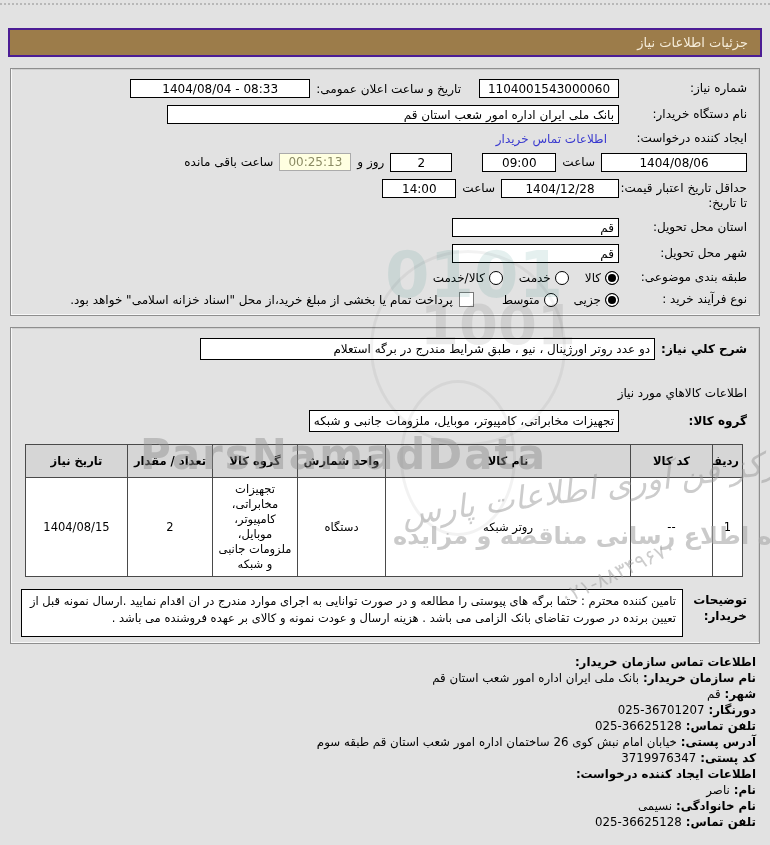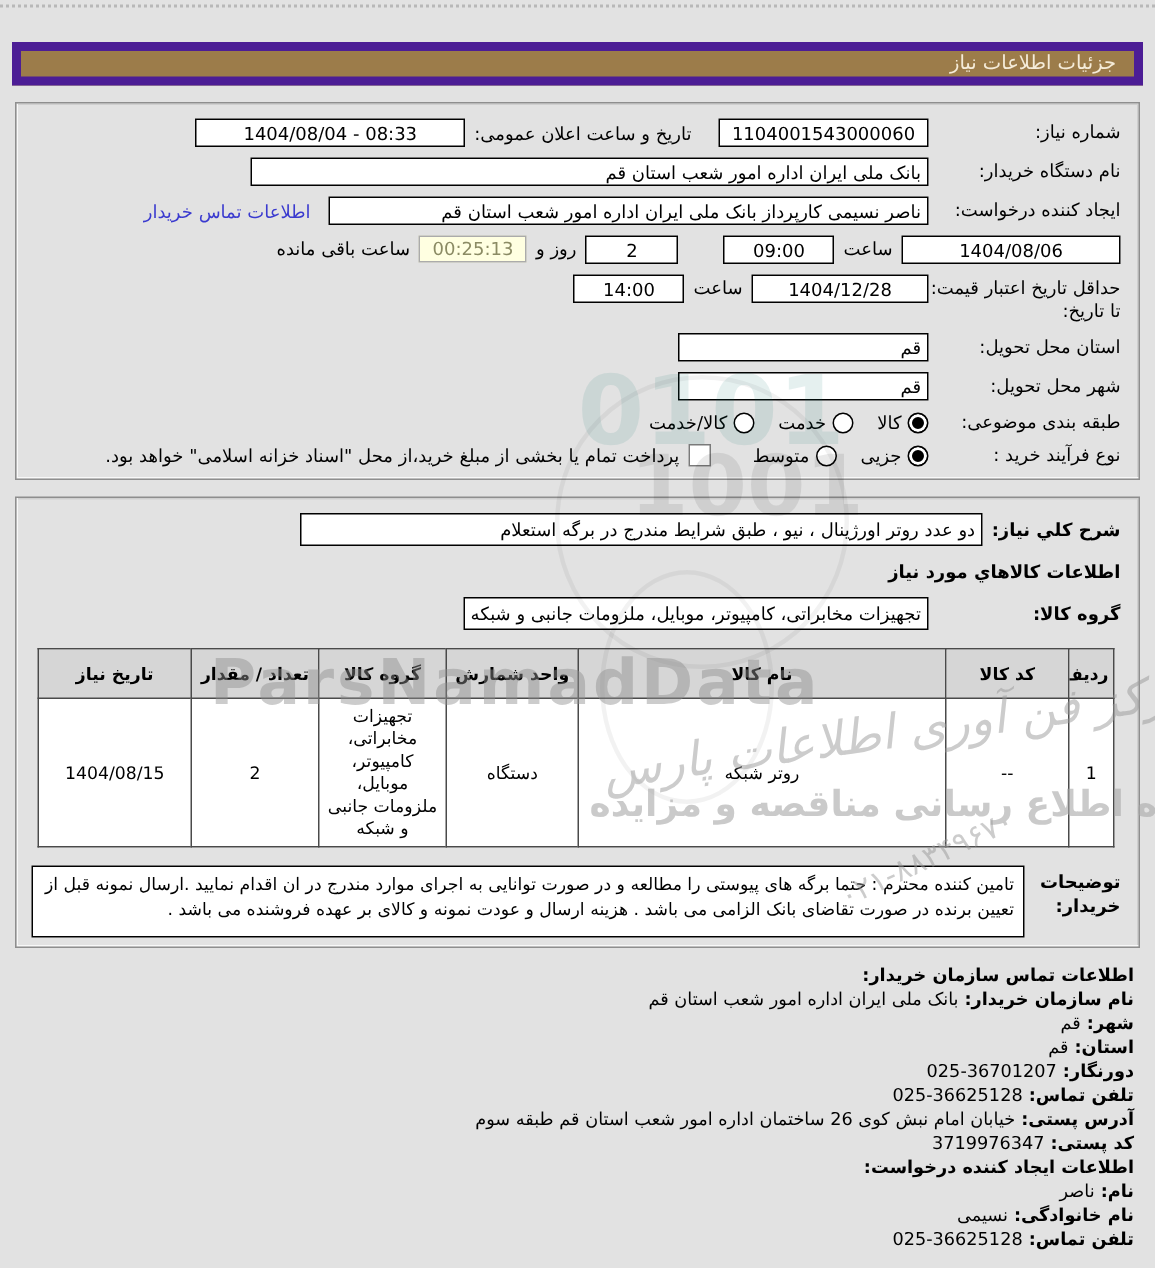--- a/index.html
+++ b/index.html
@@ -6,21 +6,21 @@
   body{
     width:770px;height:845px;overflow:hidden;position:relative;
     background:#e2e2e2;
     font-family:"DejaVu Sans",sans-serif;
     font-size:12px;color:#000;
     direction:rtl;
   }
   .top-dotted{border-top:2px dotted #b8b8b8;margin:3px 0 0 0;height:0;}
   .title-bar{
     margin:23px 8px 0 8px;height:29px;
-    background:#9c7c4a;border:6px solid #4c1d95;
+    background:#9c7c4a;border:2px solid #4c1d95;
     display:flex;align-items:center;
     color:#f5ecd9;font-size:13px;padding-right:12px;box-sizing:border-box;
   }
   .panel{
     margin:11px 10px 0 10px;
     border:1px solid #8e8e8e;
     box-shadow:inset 1px -1px 0 #f8f8f8, inset -1px 1px 0 #cfcfcf;
     padding:10px 12px 6px 10px;
     position:relative;z-index:2;
   }
@@ -43,21 +43,21 @@
   .radio{
     width:12px;height:12px;border:1px solid #000;border-radius:50%;
     background:#fff;flex:none;margin-left:4px;
   }
   .radio.sel{background:#000;box-shadow:inset 0 0 0 2px #fff;border:1.5px solid #000;}
   .opt-lbl{margin-left:16px;white-space:nowrap;}
   .chk{
     width:13px;height:13px;border:1px solid #7a7a7a;background:#fff;
     flex:none;margin-left:6px;
   }
-  .sec-h{font-weight:bold;margin:10px 0 2px 0;}
+  .sec-h{font-weight:normal;margin:26px 0 2px 0;}
   .goods-table{
     border-collapse:collapse;margin:12px auto 4px auto;width:710px;
     table-layout:fixed;background:#fff;
   }
   .goods-table th,.goods-table td{
     border:1px solid #4a4a4a;text-align:center;vertical-align:middle;
     padding:4px 3px;font-size:11.5px;line-height:15px;
     overflow:hidden;
   }
   .goods-table th{background:#d6d6d6;font-weight:bold;height:24px;}
@@ -107,21 +107,20 @@
     <div class="tb center gap6" style="width:180px;margin-left:25px;">08:33 - 1404/08/04</div>
   </div>
 
   <div class="row">
     <span class="lbl">نام دستگاه خریدار:</span>
     <div class="tb" style="width:452px;">بانک ملی ایران اداره امور شعب استان قم</div>
   </div>
 
   <div class="row">
     <span class="lbl">ایجاد کننده درخواست:</span>
-    <div class="tb" style="width:400px;">ناصر  نسیمی  کارپرداز  بانک ملی ایران اداره امور شعب استان قم</div>
     <span class="link">اطلاعات تماس خریدار</span>
   </div>
 
   <div class="row top">
     <div class="tb center" style="width:146px;">1404/08/06</div>
     <span class="txt gap6" style="padding-top:2px;">ساعت</span>
     <div class="tb center gap6" style="width:74px;">09:00</div>
     <div class="tb center gap30" style="width:62px;">2</div>
     <span class="txt gap6" style="padding-top:2px;">روز و</span>
     <div class="count gap6">00:25:13</div>
@@ -225,23 +224,20 @@
 
 <div class="contact">
   <div class="c-head">اطلاعات تماس سازمان خریدار:</div>
   <div class="c-line">
     <span class="b">نام سازمان خریدار:</span><span>بانک ملی ایران اداره امور شعب استان قم</span>
   </div>
   <div class="c-line">
     <span class="b">شهر:</span><span>قم</span>
   </div>
   <div class="c-line">
-    <span class="b">استان:</span><span>قم</span>
-  </div>
-  <div class="c-line">
     <span class="b">دورنگار:</span><span>36701207-025</span>
   </div>
   <div class="c-line">
     <span class="b">تلفن تماس:</span><span>36625128-025</span>
   </div>
   <div class="c-line">
     <span class="b">آدرس پستی:</span><span>خیابان امام نبش کوی 26 ساختمان اداره امور شعب استان قم طبقه سوم</span>
   </div>
   <div class="c-line">
     <span class="b">کد پستی:</span><span>3719976347</span>

